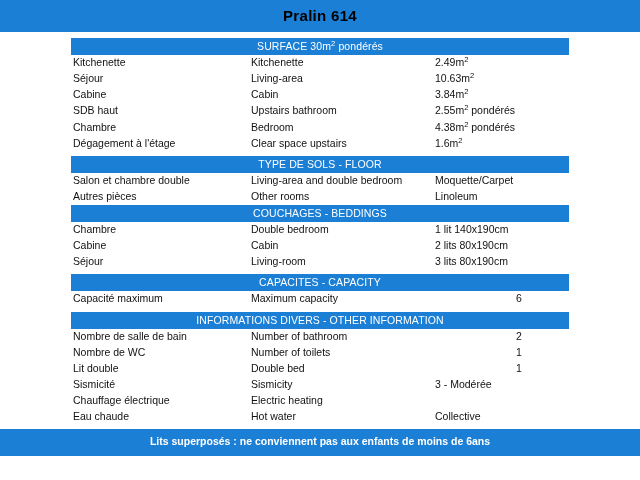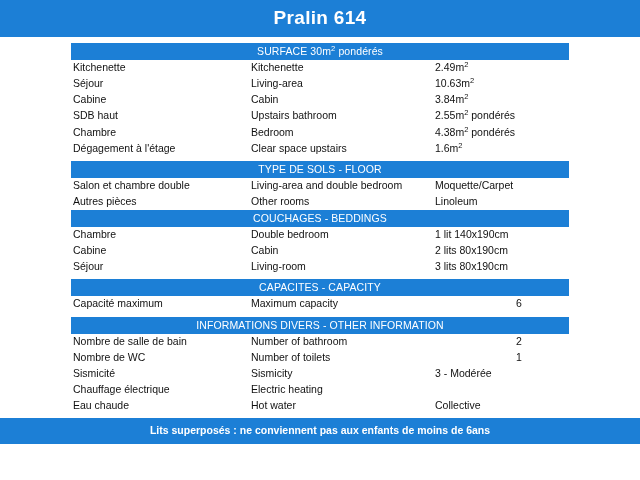--- a/index.html
+++ b/index.html
@@ -16,23 +16,23 @@
     overflow: hidden;
   }
   .page {
     position: relative;
     width: 640px;
     height: 480px;
     box-sizing: border-box;
   }
   .title-bar {
     background: #1c7fd6;
-    color: #ffffff;
+    color: #000000;
     text-align: center;
-    font-size: 19px;
+    font-size: 15px;
     font-weight: bold;
     padding: 7px 0 8px 0;
     letter-spacing: 0.3px;
   }
   .content {
     padding: 0 71px;
     box-sizing: border-box;
   }
   .section-head {
     background: #1c7fd6;
@@ -182,20 +182,25 @@
           <td class="col-fr">Nombre de salle de bain</td>
           <td class="col-en">Number of bathroom</td>
           <td class="col-val val-center">2</td>
         </tr>
         <tr>
           <td class="col-fr">Nombre de WC</td>
           <td class="col-en">Number of toilets</td>
           <td class="col-val val-center">1</td>
         </tr>
         <tr>
+          <td class="col-fr">Lit double</td>
+          <td class="col-en">Double bed</td>
+          <td class="col-val val-center">1</td>
+        </tr>
+        <tr>
           <td class="col-fr">Sismicité</td>
           <td class="col-en">Sismicity</td>
           <td class="col-val">3 - Modérée</td>
         </tr>
         <tr>
           <td class="col-fr">Chauffage électrique</td>
           <td class="col-en">Electric heating</td>
           <td class="col-val"></td>
         </tr>
         <tr>

